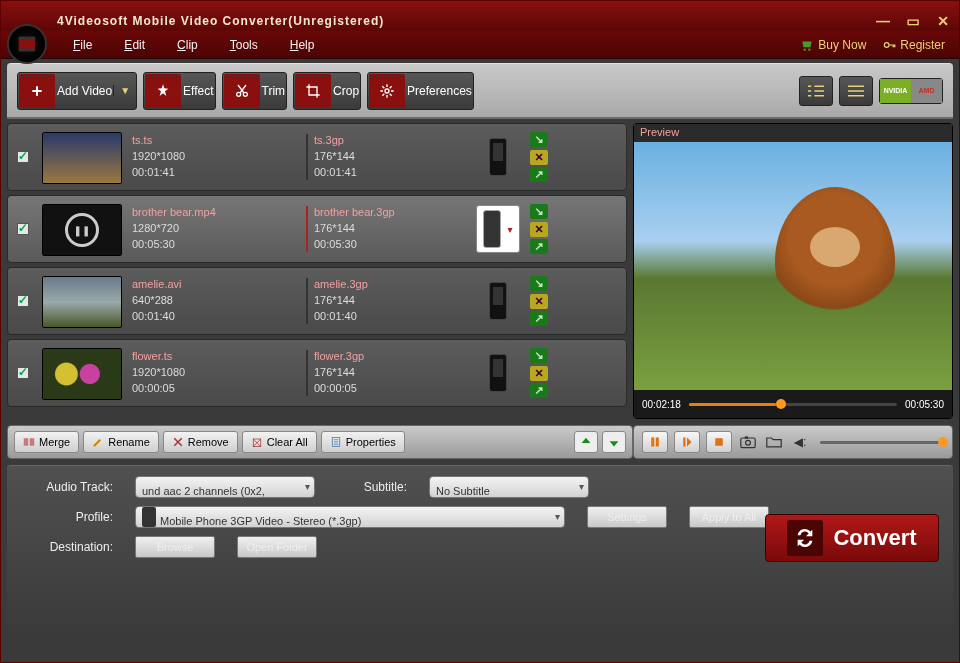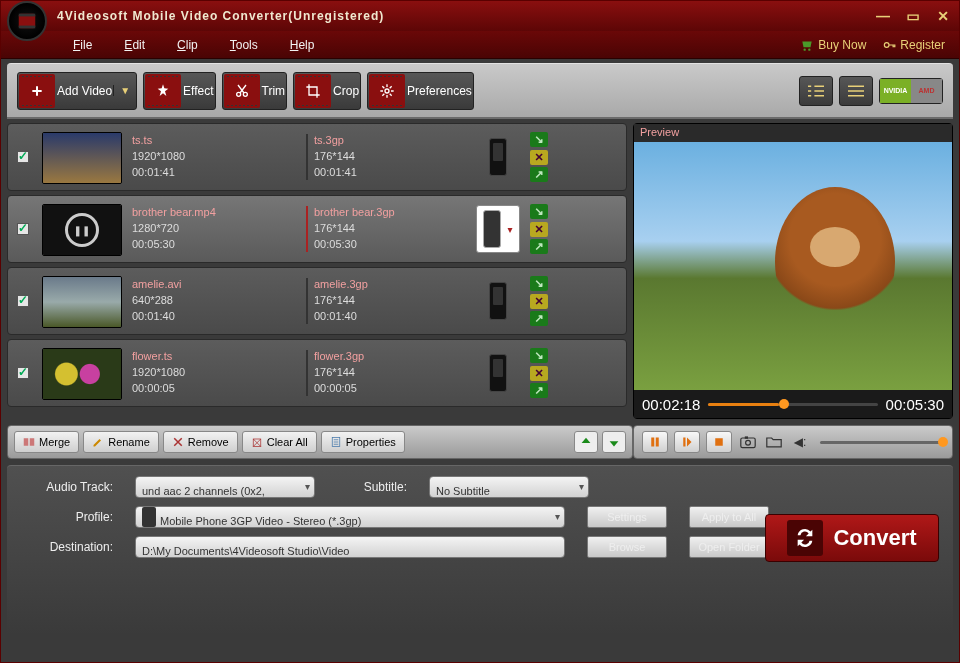--- a/index.html
+++ b/index.html
@@ -1,21 +1,21 @@
 <!DOCTYPE html>
 <html><head>
 <meta charset="utf-8">
 <style>
 * { margin:0; padding:0; box-sizing:border-box; font-family:Verdana,Arial,sans-serif; }
 body { background:#000; width:960px; height:663px; overflow:hidden; }
 
 .window { width:960px; height:663px; background:#3a3a3a; border:1px solid #5a0000; }
 
 
-.titlebar { height:30px; background:linear-gradient(#8a0f0f,#5d0606); display:flex; align-items:center; padding:0 6px; color:#f0e8d0; font-size:12px; font-weight:bold; }
+.titlebar { height:30px; background:linear-gradient(#8a0f0f,#5d0606); display:flex; padding:13px 6px; color:#f0e8d0; font-size:12px; font-weight:bold; }
 .logo { width:40px; height:40px; margin-top:10px; margin-right:10px; border-radius:50%; background:radial-gradient(circle,#111 0,#000 70%); border:2px solid #333; display:flex; align-items:center; justify-content:center; z-index:10; position:relative; }
 .logo svg { width:22px; height:22px; }
 .title-text { flex:1; letter-spacing:1px; }
 .win-btns { display:flex; gap:10px; }
 .win-btn { width:20px; height:14px; display:flex; align-items:center; justify-content:center; color:#e8d078; cursor:pointer; font-size:14px; font-weight:bold; }
 
 
 .menubar { height:28px; background:linear-gradient(#6a0808,#4a0404); display:flex; align-items:center; padding-left:56px; color:#fff; font-size:12px; border-bottom:1px solid #2a0000; }
 .menu-item { padding:0 16px; cursor:pointer; color:#f2f2f2; }
 .menu-item .u { text-decoration:underline; }
@@ -67,21 +67,21 @@
 .ctrl-x { background:#b8a820; color:#403; }
 .ctrl-u { background:#1a7a1a; color:#bfe8bf; }
 
 
 .preview-pane { width:320px; background:#222; border:1px solid #000; border-radius:4px; margin-top:4px; display:flex; flex-direction:column; }
 .preview-hdr { height:18px; color:#f2a0a0; font-size:11px; padding:2px 6px; background:#2a2a2a; }
 .preview-img { flex:1; background:linear-gradient(#6bb0e0 0%,#a8d0f0 40%,#5a7830 55%,#7aa040 100%); position:relative; overflow:hidden; }
 .bear { position:absolute; right:18%; top:18%; width:120px; height:150px; background:radial-gradient(circle at 50% 35%,#a85a20 40%,#8a4818 60%,transparent 62%); border-radius:50%; }
 .bear::before{content:"";position:absolute;top:40px;left:35px;width:50px;height:40px;background:#d8a870;border-radius:50%;}
 .timeline { height:28px; background:#1a1a1a; display:flex; align-items:center; padding:0 8px; gap:8px; }
-.tl-time { color:#fff; font-size:15px; }
+.tl-time { color:#fff; font-size:10px; }
 .tl-track { flex:1; height:3px; background:#444; position:relative; border-radius:2px; }
 .tl-fill { position:absolute; left:0; top:0; bottom:0; width:42%; background:#e88010; border-radius:2px; }
 .tl-thumb { position:absolute; top:-4px; left:42%; width:10px; height:10px; background:#ff9820; border-radius:50%; cursor:pointer; }
 
 
 .action-row { display:flex; margin:6px; gap:0; }
 .list-actions { flex:1; height:34px; background:linear-gradient(#cacaca,#9a9a9a); border:1px solid #666; border-radius:4px; display:flex; align-items:center; padding:0 6px; gap:4px; }
 .la-btn { height:22px; background:linear-gradient(#f2f2f2,#cfcfcf); border:1px solid #888; border-radius:3px; padding:0 8px; font-size:11px; display:flex; align-items:center; gap:4px; cursor:pointer; }
 .la-btn svg { width:12px; height:12px; }
 .la-spacer { flex:1; }
@@ -457,23 +457,20 @@
       <div class="sel" style="width:430px">
           <div class="profile-ico"></div>
           <span>Mobile Phone 3GP Video - Stereo (*.3gp)</span>
           <span class="dd">▾</span>
         </div>
       <div class="btn-sm">Settings</div>
       <div class="btn-sm">Apply to All</div>
     </div>
     <div class="form-row">
       <span class="lbl">Destination:</span>
-      <div class="inp" style="width:430px">
-          <span>D:\My Documents\4Videosoft Studio\Video</span>
-        </div>
       <div class="btn-sm">Browse</div>
       <div class="btn-sm">Open Folder</div>
     </div>
 
     <div class="convert-btn">
       <div class="ico">
           <svg viewBox="0 0 24 24">
             <path d="M4 9a8 8 0 0114-4l2-2v7h-7l3-3a5 5 0 00-9 2zM20 15a8 8 0 01-14 4l-2 2v-7h7l-3 3a5 5 0 009-2z"></path>
           </svg>
         </div>

